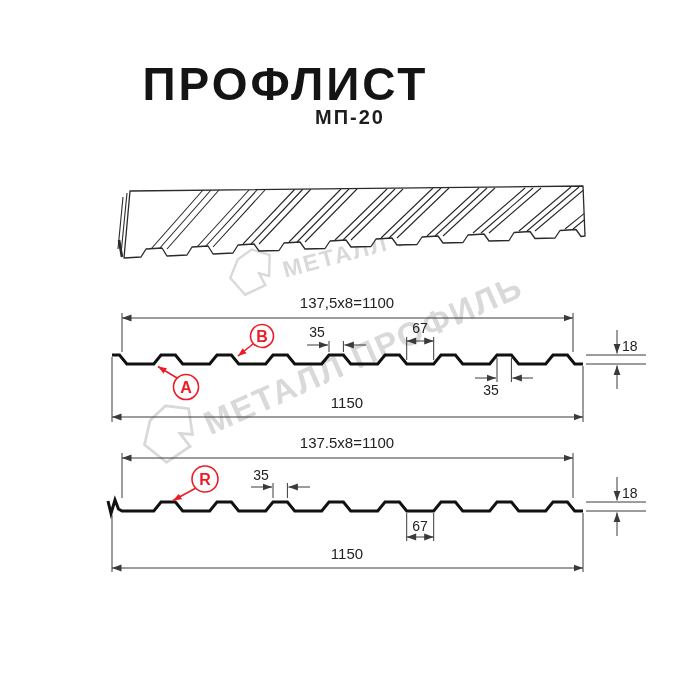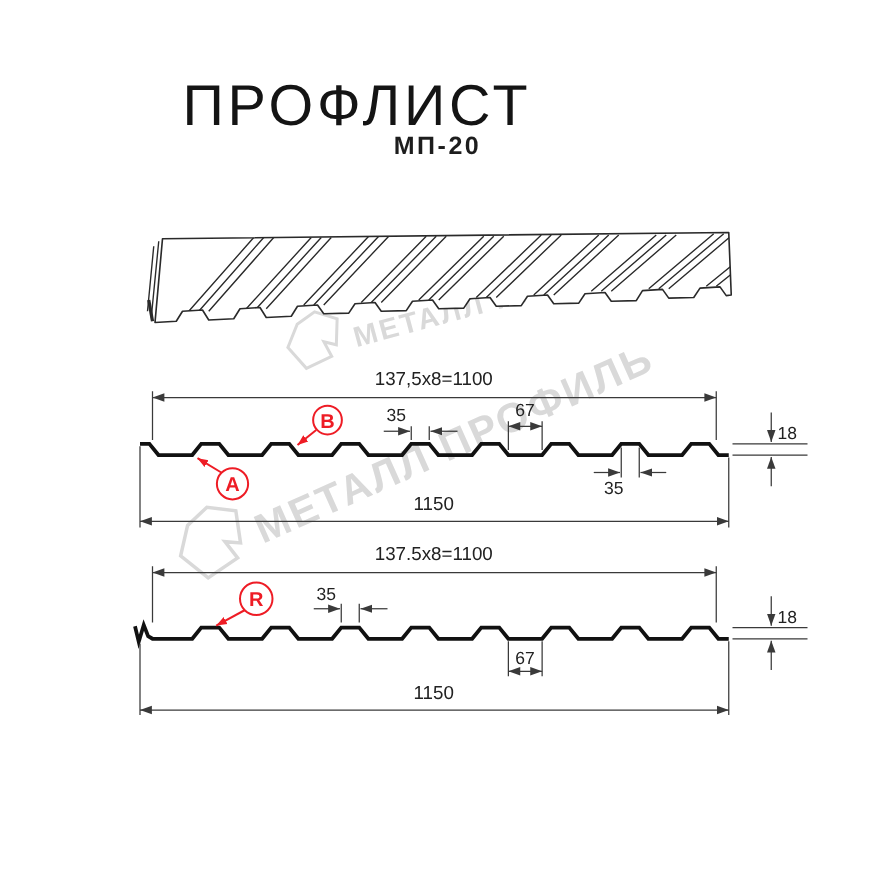--- a/index.html
+++ b/index.html
@@ -1,19 +1,19 @@
 <!DOCTYPE html>
 <html><head>
 <meta charset="utf-8">
 <style>
   html,body{margin:0;padding:0;background:#ffffff;}
   .stage{position:relative;width:700px;height:700px;background:#ffffff;overflow:hidden;
          font-family:"Liberation Sans", sans-serif;}
   .title{position:absolute;top:57px;left:0;width:571px;text-align:center;
-         font-size:46px;font-weight:normal;letter-spacing:3px;color:#141414;}
+         font-size:46px;font-weight:bold;letter-spacing:3px;color:#141414;}
   .subtitle{position:absolute;top:106px;left:0;width:700px;text-align:center;
          font-size:20px;font-weight:bold;letter-spacing:2px;color:#1d1d1d;}
   .footer{position:absolute;top:615px;left:0;width:700px;text-align:center;
          font-size:15px;font-weight:bold;letter-spacing:2px;color:#2f2f2f;}
   svg{position:absolute;left:0;top:0;}
   .wm-text{font-weight:bold;fill:#d9d9d9;letter-spacing:2px;}
   .prof{fill:none;stroke:#111111;stroke-width:3;stroke-linejoin:miter;}
   .thin{fill:none;stroke:#3a3a3a;stroke-width:1;}
   .dimtxt{fill:#222222;font-size:14px;}
   .bigdim{fill:#222222;font-size:15px;}

